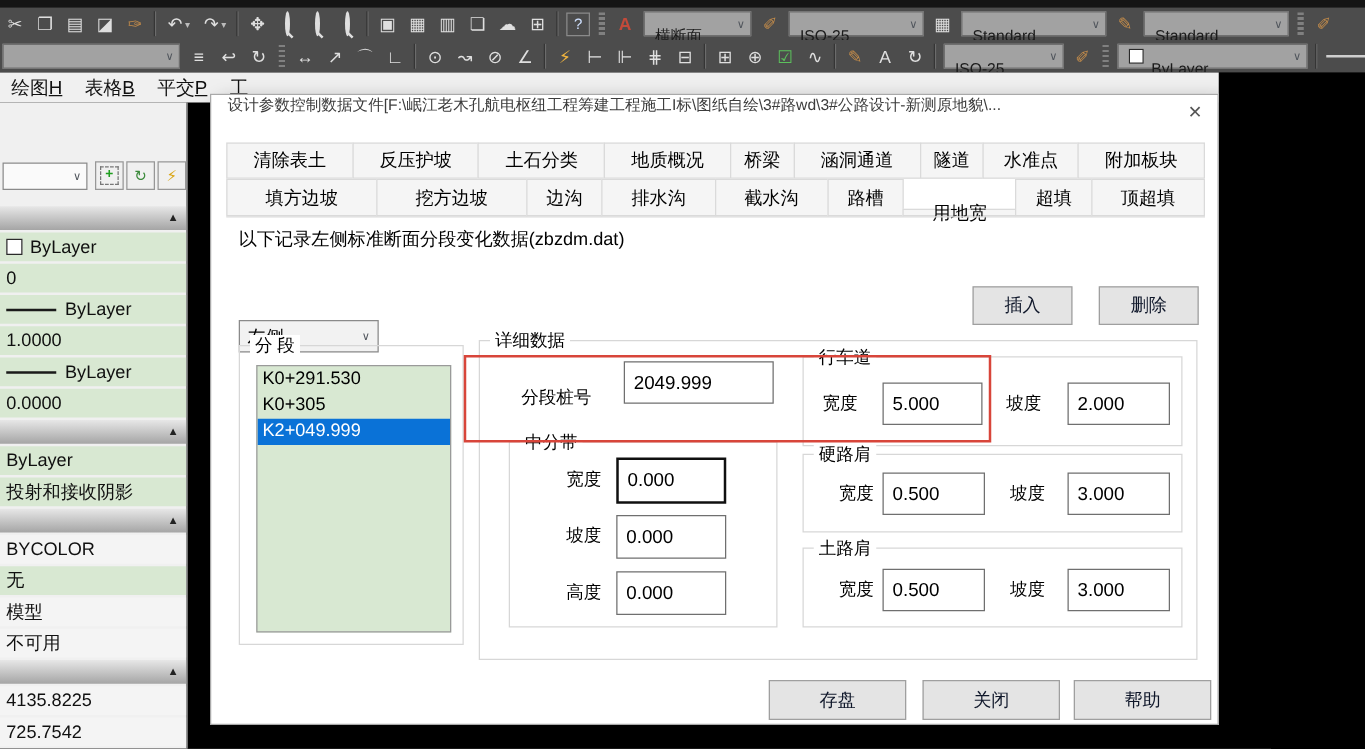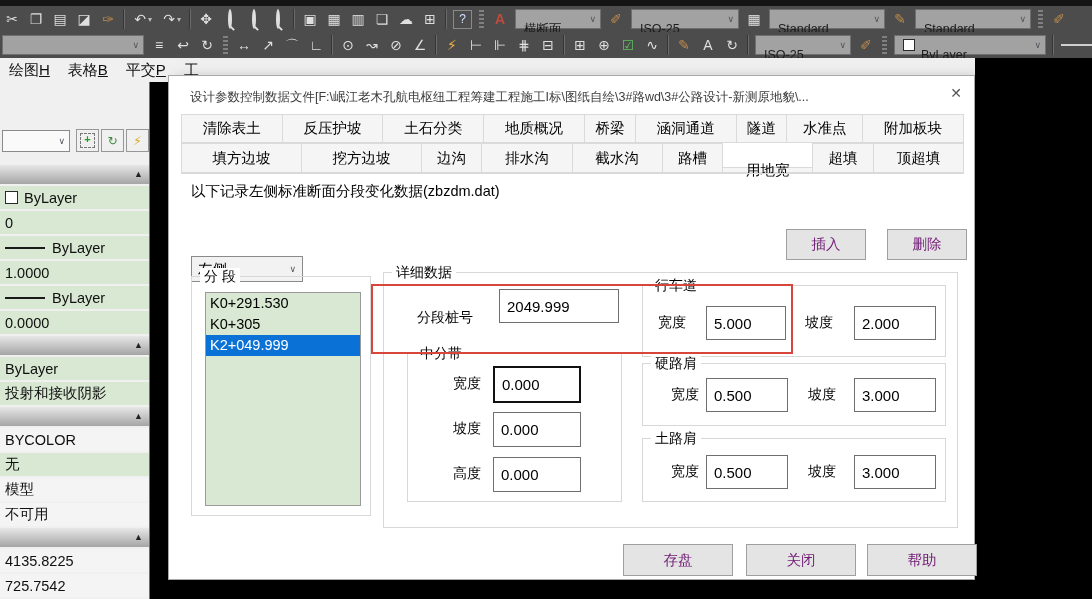--- a/index.html
+++ b/index.html
@@ -47,36 +47,36 @@
   .uparrow{position:absolute;right:6px;top:4px;font-size:9px;color:#222;line-height:10px;}
   .pval{height:23px;font-size:14.5px;color:#101010;padding-left:5px;white-space:nowrap;overflow:hidden;
         display:flex;align-items:center;}
   .pg{background:var(--row-green);}
   .pw{background:#f4f4f4;}
   .swatch{width:11px;height:11px;border:1px solid #2a2a2a;background:#fff;margin-right:6px;flex:0 0 auto;}
   .linedeco{width:40px;height:2px;background:#1a1a1a;margin-right:7px;flex:0 0 auto;}
   
   #dialog{position:absolute;left:168px;top:75px;width:807px;height:505px;background:#fff;z-index:5;
           border:1px solid #a9a9a9;box-shadow:8px 10px 18px rgba(0,0,0,.55);box-sizing:border-box;}
-  .dlg-title{position:absolute;left:8px;top:0;right:0;height:30px;display:flex;align-items:flex-end;}
+  .dlg-title{position:absolute;left:0;top:0;right:0;height:30px;display:flex;align-items:flex-start;}
   .dlg-title-text{margin-left:13px;font-size:12.5px;color:#3c3c3c;white-space:nowrap;overflow:hidden;flex:1;}
   .dlg-close{width:36px;height:26px;text-align:center;line-height:26px;font-size:14px;color:#555;flex:0 0 auto;}
   #tabs-row1,#tabs-row2{position:absolute;left:12px;width:783px;display:flex;}
   #tabs-row1{top:38px;height:29px;}
   #tabs-row2{top:67px;height:30px;}
   .tab{flex:1 1 0;border:1px solid #dadada;margin-left:-1px;background:#f5f5f5;display:flex;align-items:center;
        justify-content:center;font-size:14.5px;color:#000;white-space:nowrap;box-sizing:border-box;}
   .tab:first-child{margin-left:0;}
   .tab.active{background:#fff;border-bottom:1px solid #fff;position:relative;z-index:4;height:33px;margin-top:-2px;}
   #pane-line{position:absolute;left:12px;top:97px;width:783px;height:1px;background:#dadada;}
   .dlg-desc{position:absolute;left:22px;top:106px;font-size:14.5px;color:#000;}
   #side-select{position:absolute;left:22px;top:149px;width:112px;height:26px;border:1px solid #8a8a8a;
                background:#f2f2f2;display:flex;align-items:center;font-size:14.5px;box-sizing:border-box;padding:0 6px;margin-top:31px;}
-  .dbtn{position:absolute;background:#e4e4e4;border:1px solid #9f9f9f;font-size:14.5px;color:#701a75;display:flex;
-        align-items:center;justify-content:center;box-sizing:border-box;font-family:inherit;cursor:default;margin-left:8px;}
+  .dbtn{position:absolute;background:#e4e4e4;border:1px solid #9f9f9f;font-size:14.5px;color:#0f172a;display:flex;
+        align-items:center;justify-content:center;box-sizing:border-box;font-family:inherit;cursor:default;}
   #btn-insert{left:609px;top:153px;width:80px;height:31px;}
   #btn-delete{left:710px;top:153px;width:80px;height:31px;}
   #btn-save{left:446px;top:468px;width:110px;height:32px;}
   #btn-close{left:569px;top:468px;width:110px;height:32px;}
   #btn-help{left:690px;top:468px;width:110px;height:32px;}
   .group{position:absolute;border:1px solid #d7d7d7;box-sizing:border-box;}
   .glabel{position:absolute;top:-9px;left:8px;background:#fff;padding:0 4px;font-size:14px;color:#000;white-space:nowrap;}
   #seg-group{left:22px;top:200px;width:180px;height:240px;}
   #seg-list{position:absolute;left:13px;top:15px;width:154px;height:212px;background:var(--row-green);
             border:1px solid #9a9a9a;overflow:hidden;}

